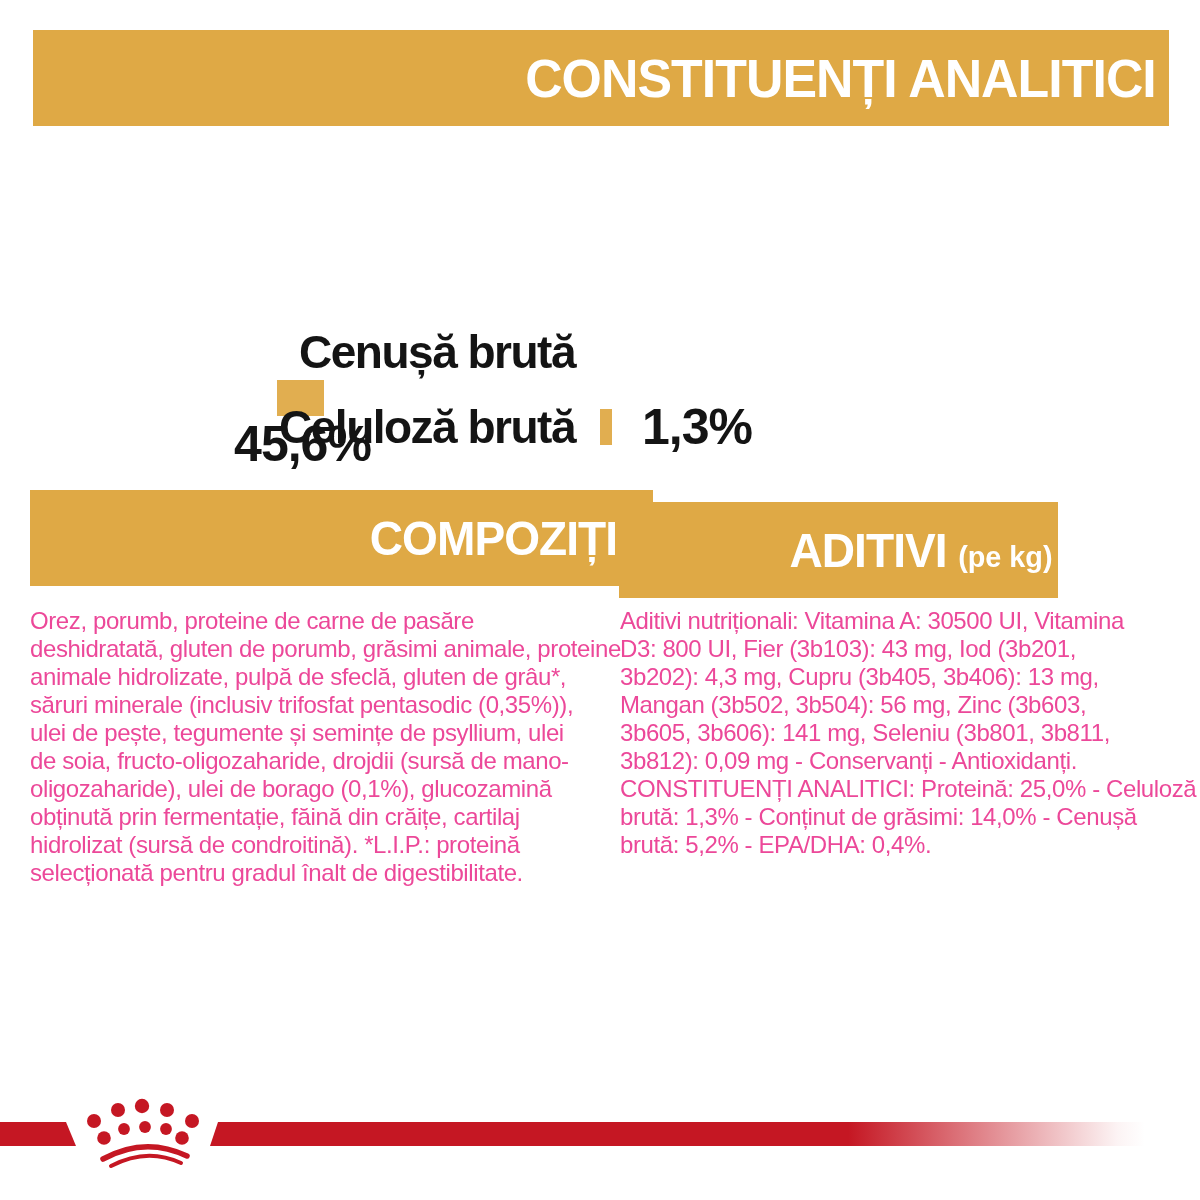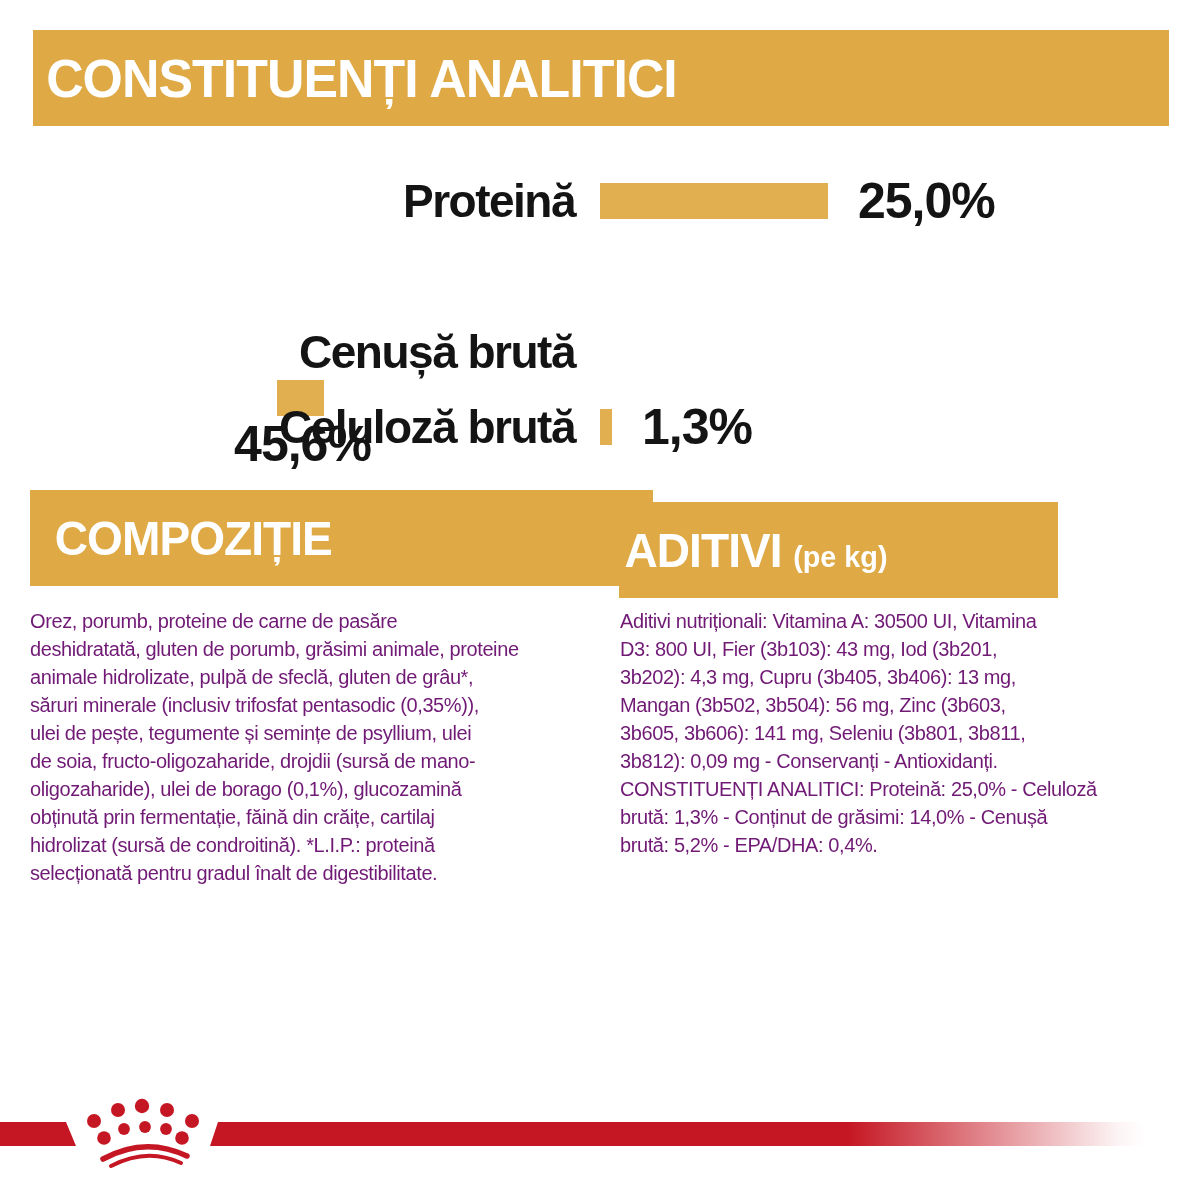--- a/index.html
+++ b/index.html
@@ -2,21 +2,21 @@
 <html><head>
 <meta charset="utf-8">
 <style>
   html,body{margin:0;padding:0;background:#fff;}
   .page{
     position:relative;width:1200px;height:1200px;background:#fff;
     font-family:"Liberation Sans","DejaVu Sans",sans-serif;overflow:hidden;margin:0 auto;
   }
   .gold-bar{
     position:absolute;background:var(--gold);color:#fff;
-    display:flex;align-items:center;justify-content:flex-start;
+    display:flex;align-items:center;justify-content:flex-end;
   }
   .bar-title{
     font-weight:700;letter-spacing:-1px;transform:scaleX(0.96);
     white-space:nowrap;
   }
   #analytical-header{left:33px;top:30px;width:1136px;height:96px;}
   #analytical-header .bar-title{font-size:54px;}
   #composition-header{left:30px;top:490px;width:604px;height:96px;padding-left:19px;}
   #additives-header{left:619px;top:502px;width:439px;height:96px;}
   #composition-header .bar-title,#additives-header .bar-title{font-size:48px;}
@@ -27,42 +27,37 @@
     width:575px;text-align:right;font-size:46px;font-weight:700;color:#141414;
     letter-spacing:-1.5px;white-space:nowrap;line-height:56px;
   }
   .cbar{height:36px;background:var(--bar-gold);margin-left:25px;flex:0 0 auto;}
   .cval{
     font-size:50px;font-weight:700;color:#141414;margin-left:30px;
     letter-spacing:-1px;white-space:nowrap;line-height:56px;
   }
   .body-col{
     position:absolute;top:607px;width:575px;
-    font-size:20px;line-height:28px;letter-spacing:-0.4px;color:#701a75;
+    font-size:24px;line-height:28px;letter-spacing:-0.4px;color:#ec4899;
     white-space:pre;
   }
   #composition-text{left:30px;}
   #additives-text{left:620px;}
   #footer-art{position:absolute;left:0;top:1090px;}
 </style>
 </head>
 <body>
 
 <div class="page" style="--gold: #DFA945; --bar-gold: #E1AE50; --red: #C51723;">
 
   <div class="gold-bar" id="analytical-header">
     <span class="bar-title">CONSTITUENȚI ANALITICI</span>
   </div>
 
   <div id="chart">
-      <div class="crow" style="top: 173px;">
-        <div class="clabel">Proteină</div>
-        <div class="cbar" style="width: 228px;"></div>
-        <div class="cval">25,0%</div>
-      </div>
       <div class="crow" style="top: 324px; flex-direction: column;">
         <div class="clabel">Cenușă brută</div>
         <div class="cbar" style="width: 47px;"></div>
         <div class="cval">45,6%</div>
       </div>
       <div class="crow" style="top: 399px;">
         <div class="clabel">Celuloză brută</div>
         <div class="cbar" style="width: 12px;"></div>
         <div class="cval">1,3%</div>
       </div>

